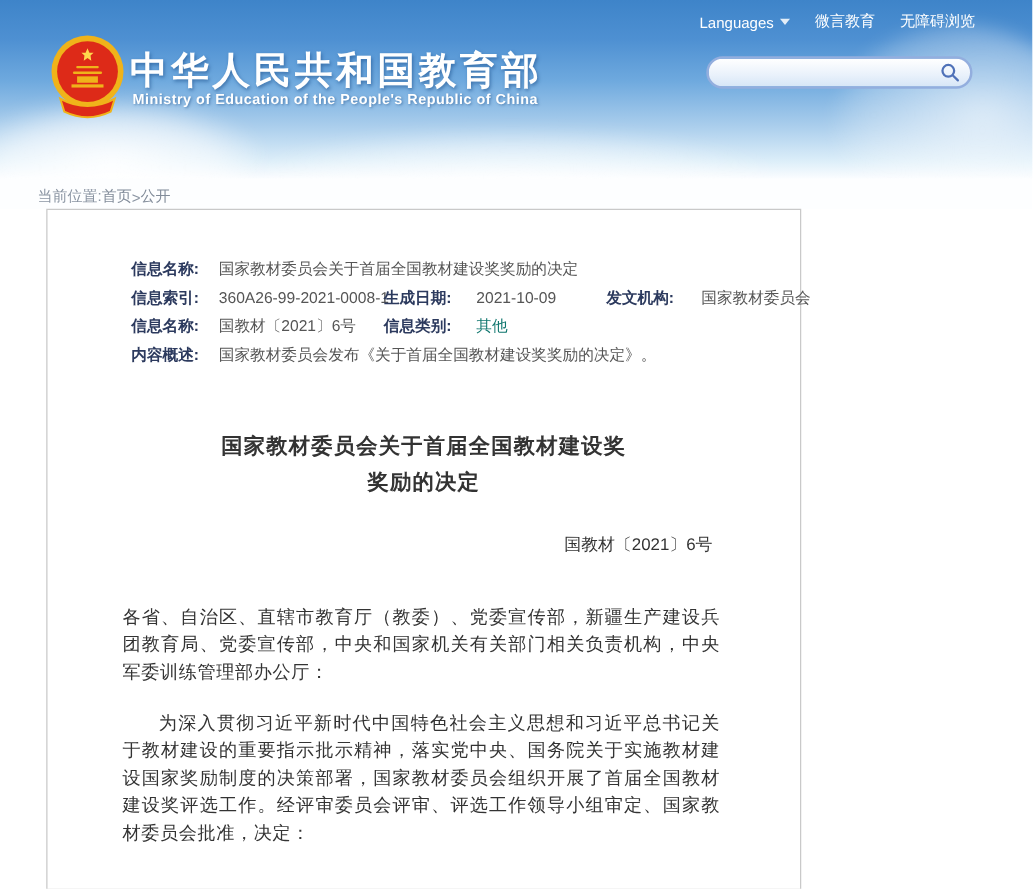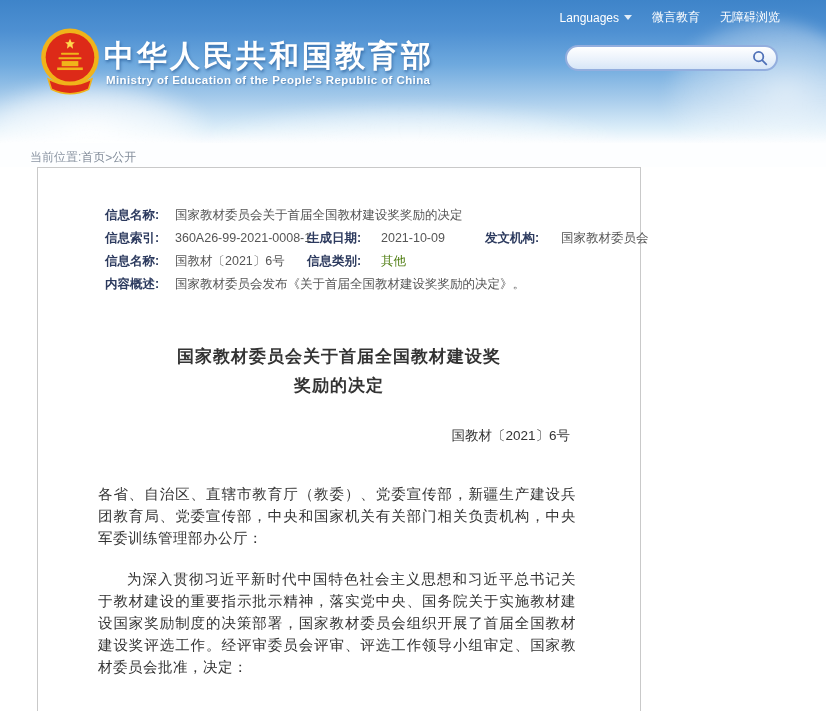--- a/index.html
+++ b/index.html
@@ -94,21 +94,21 @@
     margin-left: 67px;
     display: grid;
     grid-template-columns: 70px 132px 74px 104px 76px auto;
     row-gap: 3px;
     font-size: 12.5px;
     line-height: 20px;
   }
   .meta .label { font-weight: bold; color: #2c3a5e; white-space: nowrap; }
   .meta .value { color: #555555; white-space: nowrap; }
   .meta .span-rest { grid-column: 2 / -1; }
-  .meta .cat-value { color: #4d7c0f; }
+  .meta .cat-value { color: #0f766e; }
 
   
   .doc-title {
     margin-top: 48px;
     text-align: center;
     font-size: 17px; font-weight: bold; color: #333333;
     line-height: 29px; letter-spacing: 1px;
   }
 
   .doc-number {

